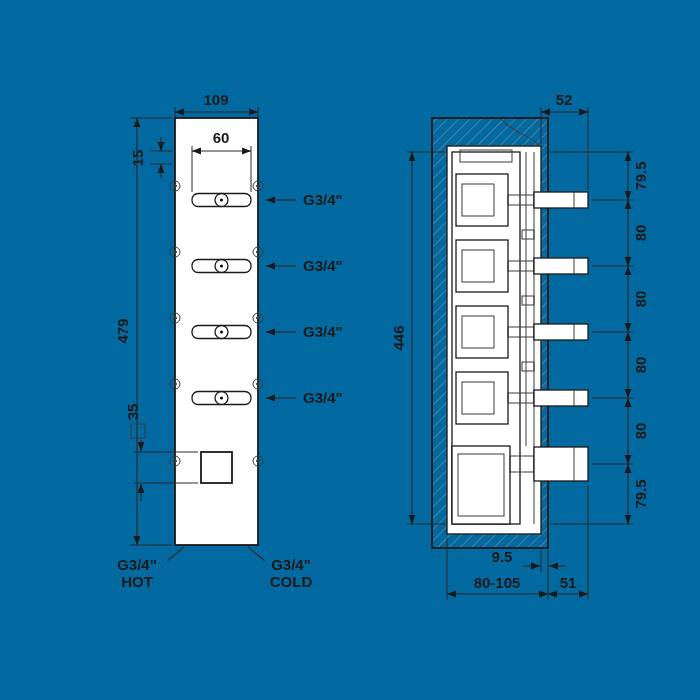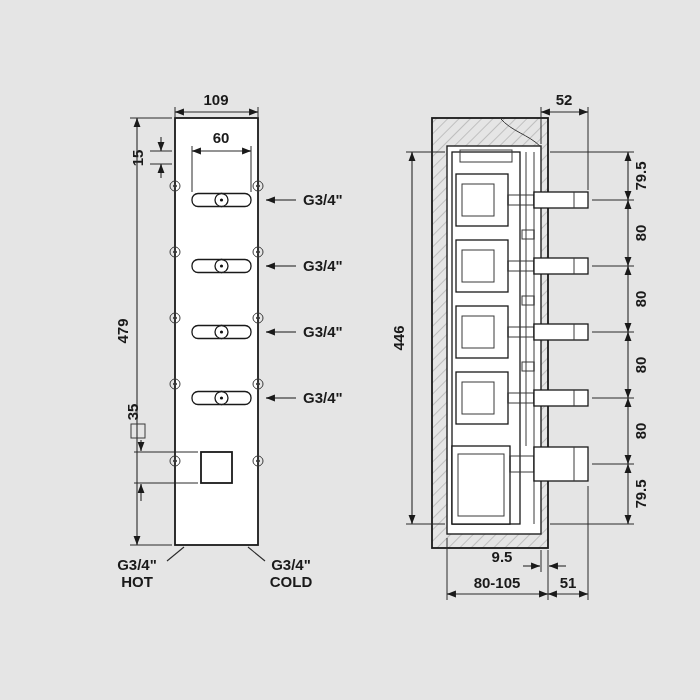--- a/index.html
+++ b/index.html
@@ -1,16 +1,16 @@
 <!DOCTYPE html>
 <html><head>
 <meta charset="utf-8">
 <style>
   html,body{margin:0;padding:0;background:#ffffff;}
-  .stage{position:relative;width:700px;height:700px;background:#e5e5e5;overflow:hidden;
+  .stage{position:relative;width:700px;height:700px;background:#0369a1;overflow:hidden;
          font-family:"Liberation Sans","DejaVu Sans",sans-serif;}
   svg{display:block;}
   svg text{font-family:"Liberation Sans","DejaVu Sans",sans-serif;font-size:15px;font-weight:600;fill:#1a1a1a;}
   svg text.bold{font-weight:700;}
   .thin{stroke:#2a2a2a;stroke-width:1;fill:none;}
   .dim{stroke:#2a2a2a;stroke-width:1.1;fill:none;}
   .obj{stroke:#1a1a1a;stroke-width:1.8;fill:#ffffff;}
   .objthin{stroke:#1a1a1a;stroke-width:1.3;fill:#ffffff;}
   .detail{stroke:#3a3a3a;stroke-width:1;fill:none;}
 </style>

